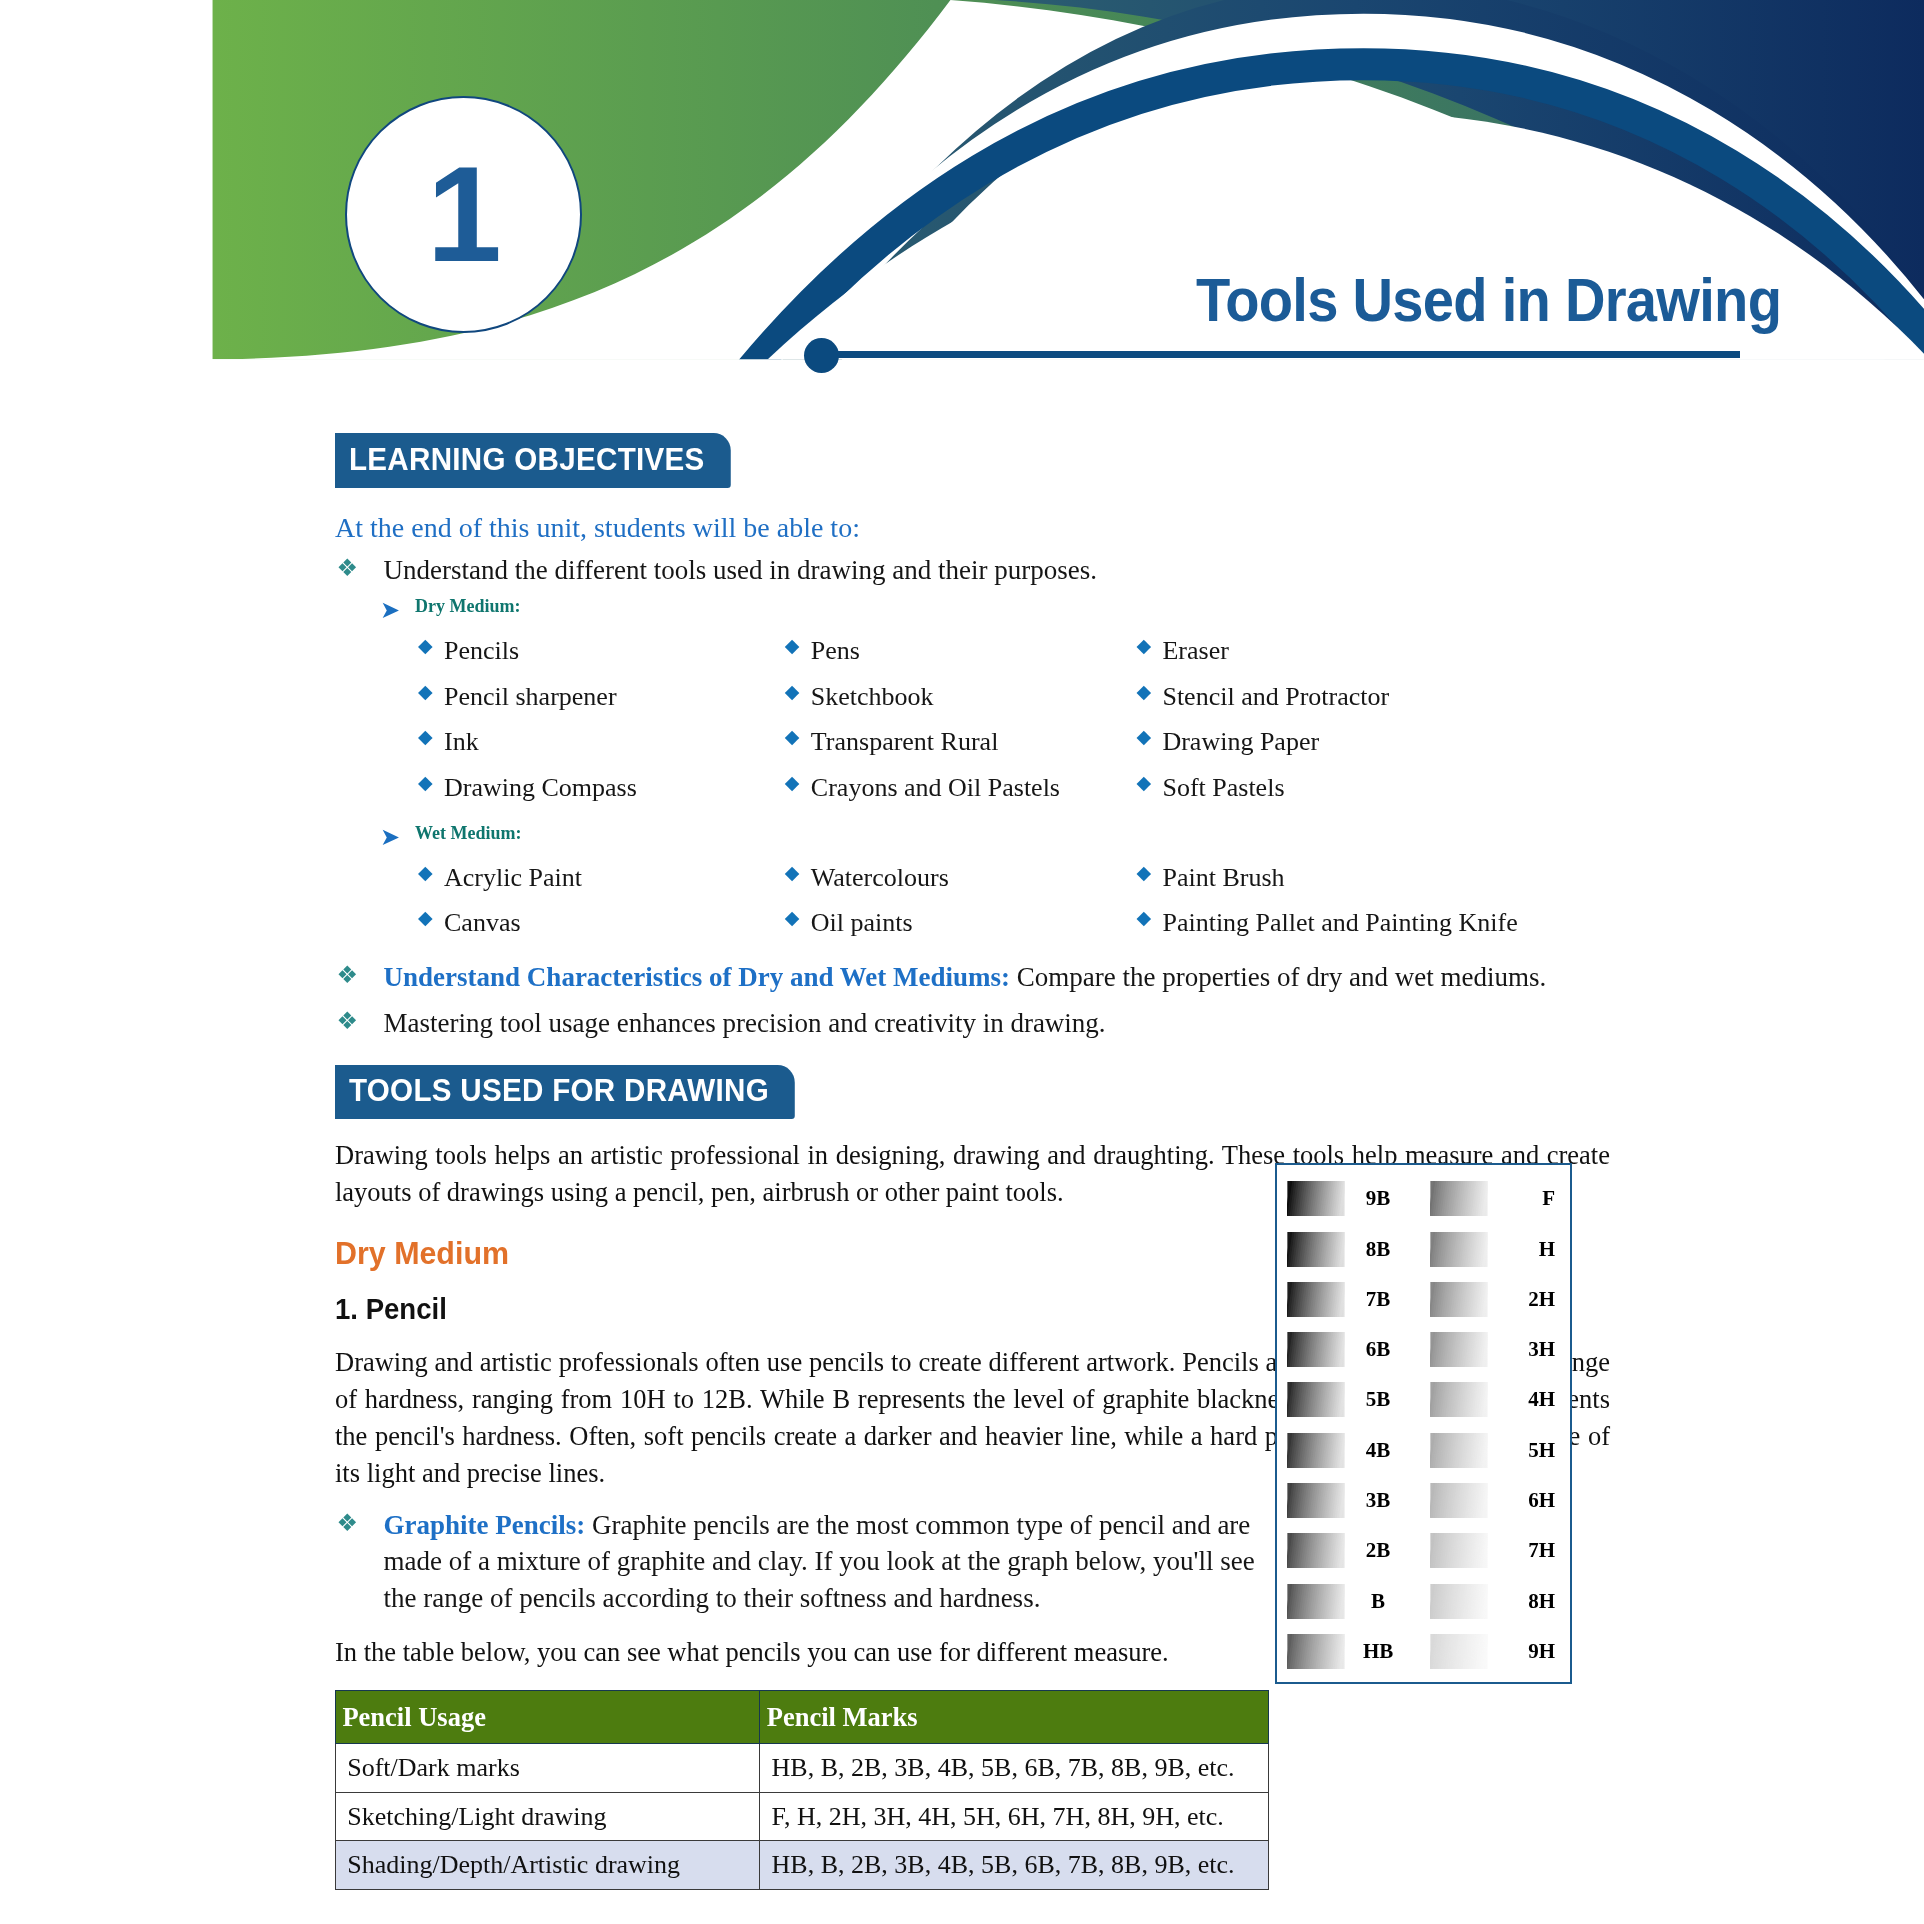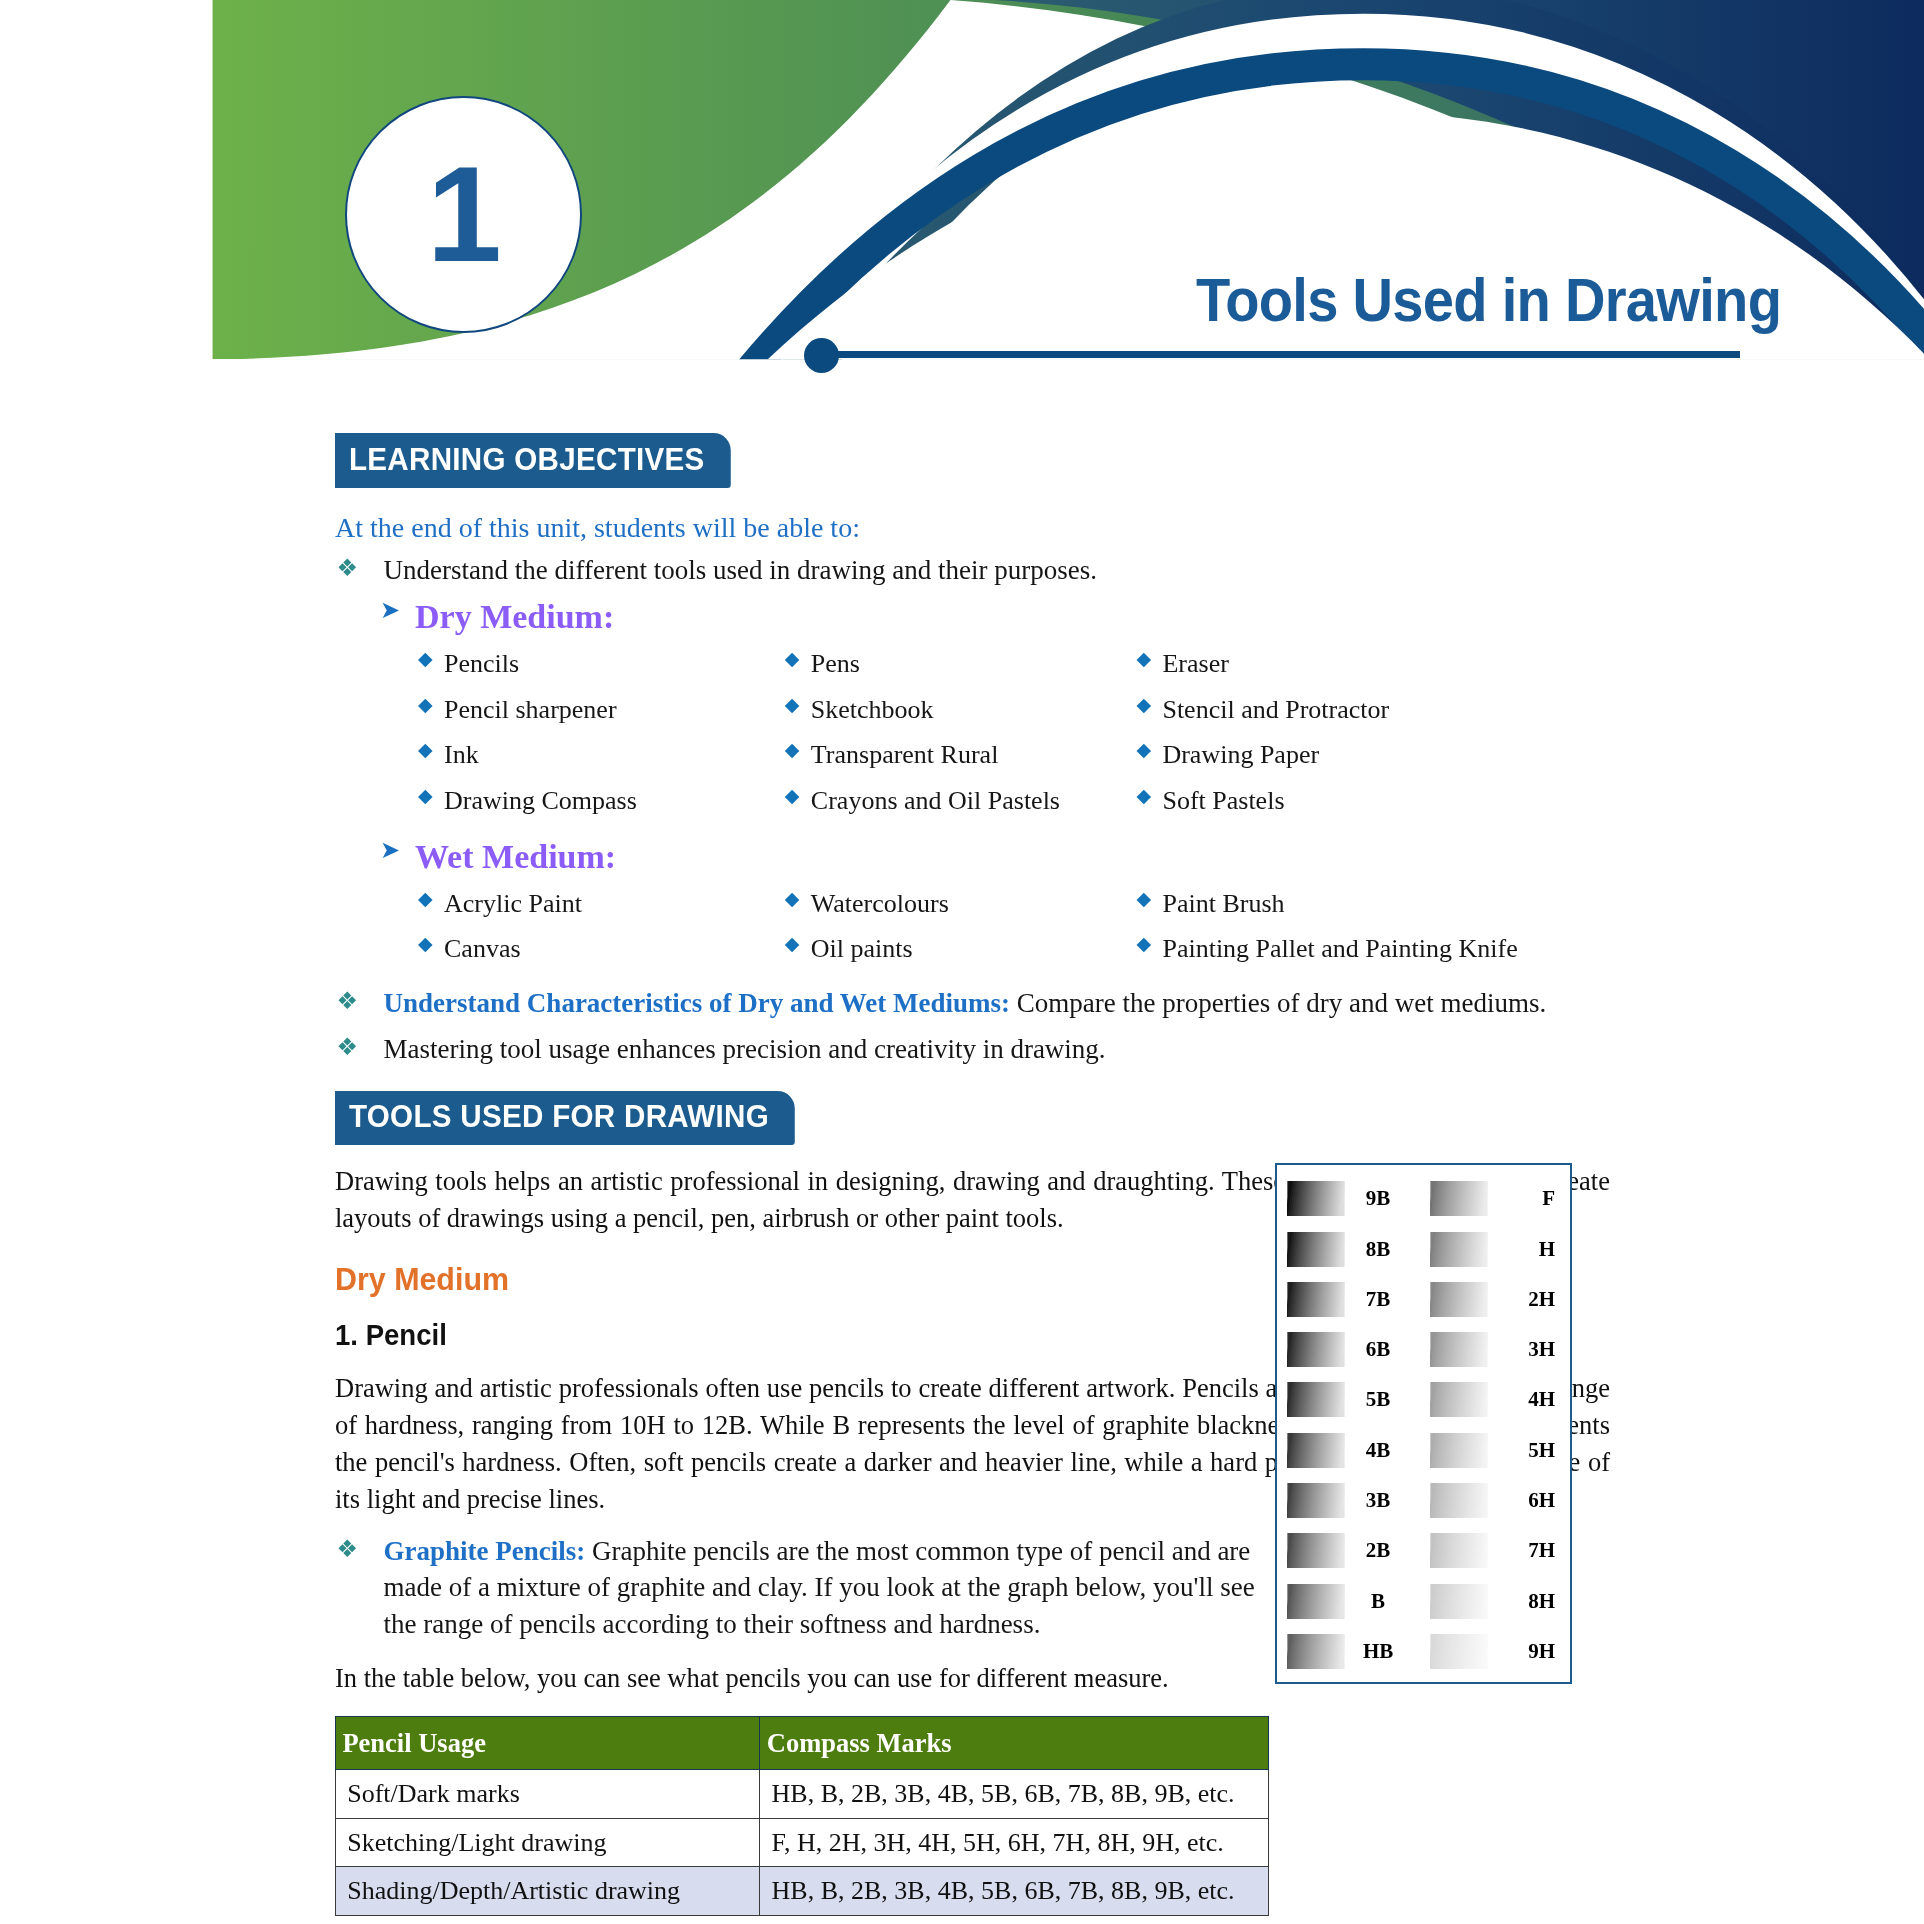--- a/index.html
+++ b/index.html
@@ -63,21 +63,21 @@
   .bl{display:flex;align-items:flex-start;}
   .bl .mk{flex:0 0 auto;}
   .bl .tx{flex:1 1 auto;}
 
   .lv1{margin:4.8px 0 0 0;}
   .lv1 .mk{width:47px;color:#2E8B8B;font-size:24px;line-height:1.36;padding-left:1.6px;}
   .lv1 .tx{font-size:27px;line-height:1.36;color:#161616;}
 
   .lv2{margin:6.4px 0 1.6px 45px;}
   .lv2 .mk{width:35px;color:#1B6FC0;font-size:24px;line-height:1.3;}
-  .lv2 .tx{font-size:34px;font-weight:700;color:#8b5cf6;line-height:1.3;}
+  .lv2 .tx{font-size:18px;font-weight:700;color:#0f766e;line-height:1.3;}
 
   .grid3{display:flex;margin:1.6px 0 0 83px;}
   .grid3 .col{display:flex;flex-direction:column;}
   .c1{width:385px;}
   .c2{width:369px;}
   .c3{width:497px;}
   .lv3{display:flex;align-items:flex-start;margin:4px 0;}
   .lv3 .mk{width:26px;color:#1273B8;font-size:19px;line-height:1.5;}
   .lv3 .tx{font-size:26px;line-height:1.45;color:#161616;}
 
@@ -325,21 +325,21 @@
         <span class="mk">❖</span>
         <span class="tx"><span class="hl">Graphite Pencils:</span><span> Graphite pencils are the most common type of pencil and are made of a mixture of graphite and clay. If you look at the graph below, you'll see the range of pencils according to their softness and hardness.</span></span>
       </div>
 
       <div class="para nj">In the table below, you can see what pencils you can use for different measure.</div>
 
       <table class="ptab">
         <thead>
           <tr>
             <th class="c1w">Pencil Usage</th>
-            <th>Compass Marks</th>
+            <th>Pencil Marks</th>
           </tr>
         </thead>
         <tbody>
           <tr>
             <td class="c1w">Soft/Dark marks</td>
             <td>HB, B, 2B, 3B, 4B, 5B, 6B, 7B, 8B, 9B, etc.</td>
           </tr>
           <tr>
             <td class="c1w">Sketching/Light drawing</td>
             <td>F, H, 2H, 3H, 4H, 5H, 6H, 7H, 8H, 9H, etc.</td>

